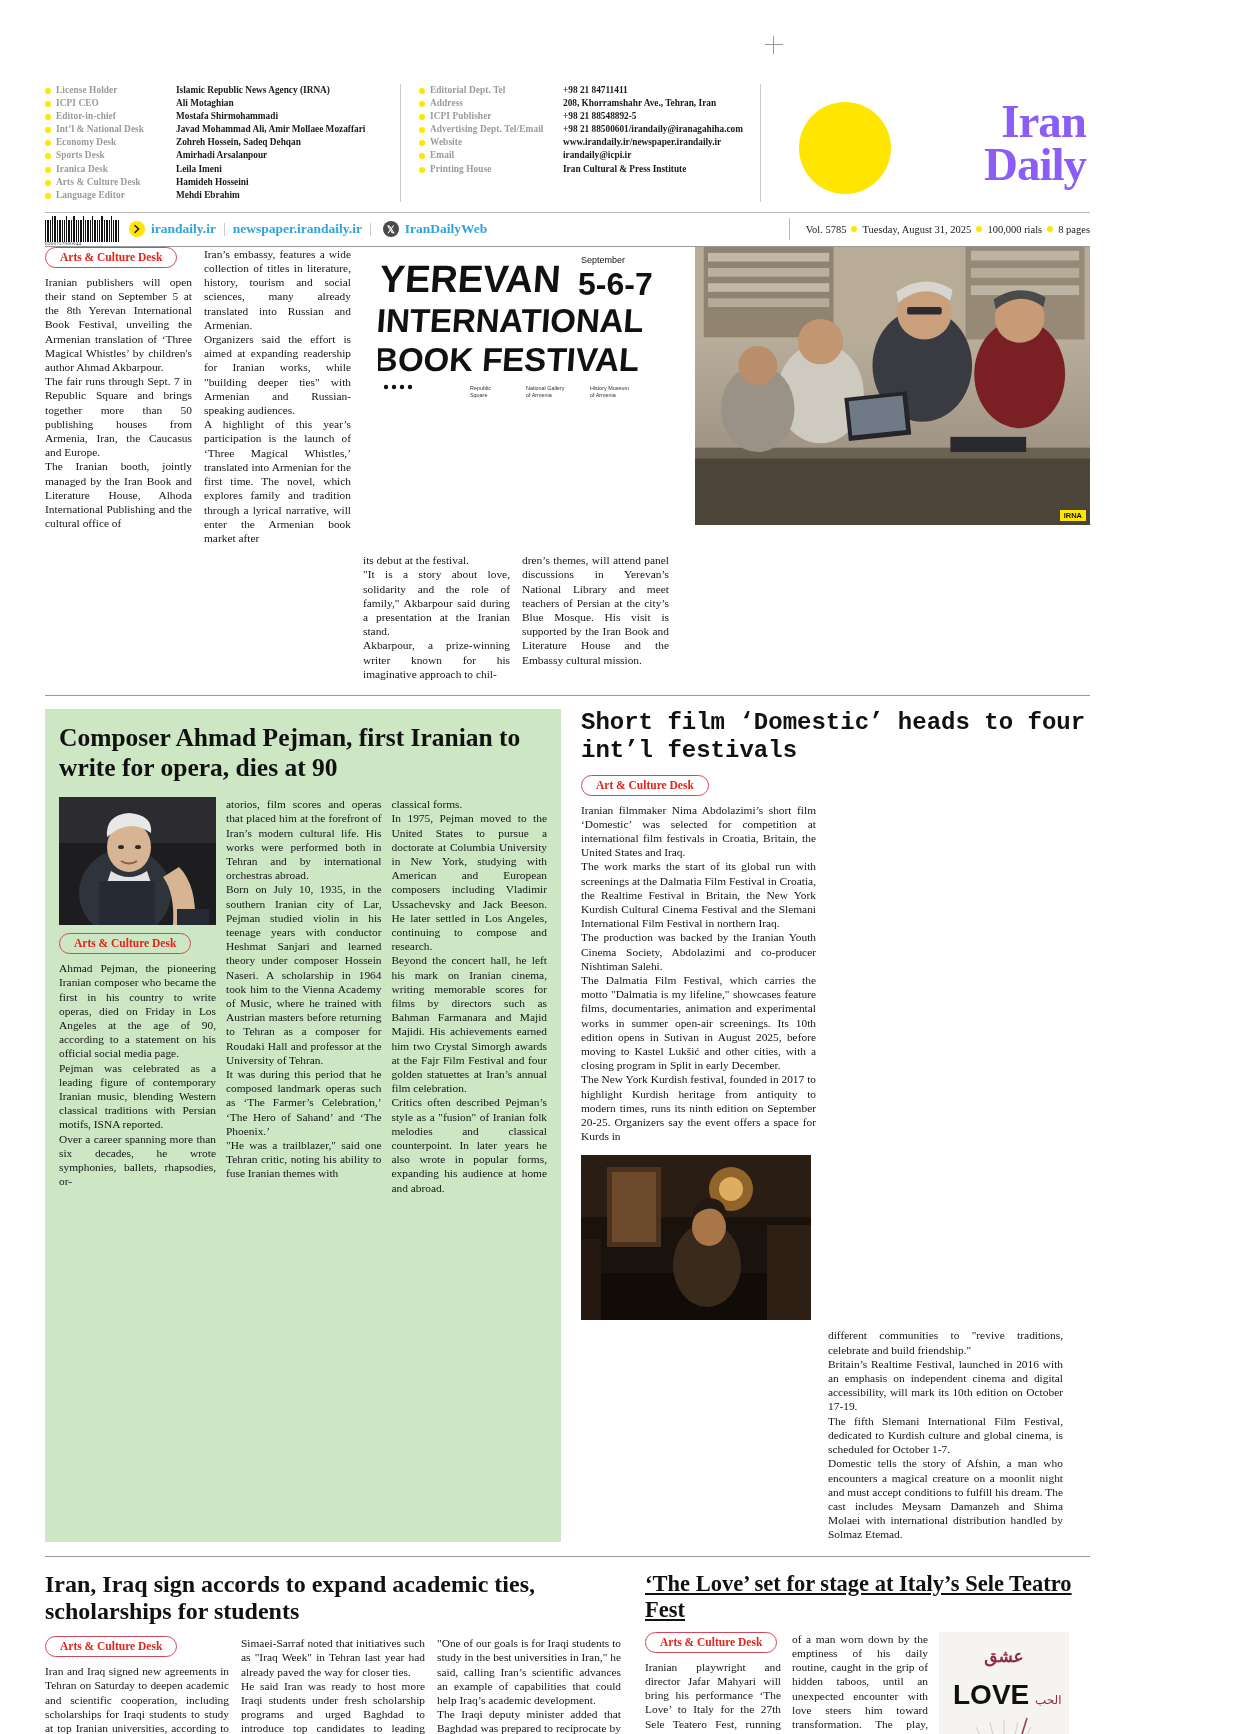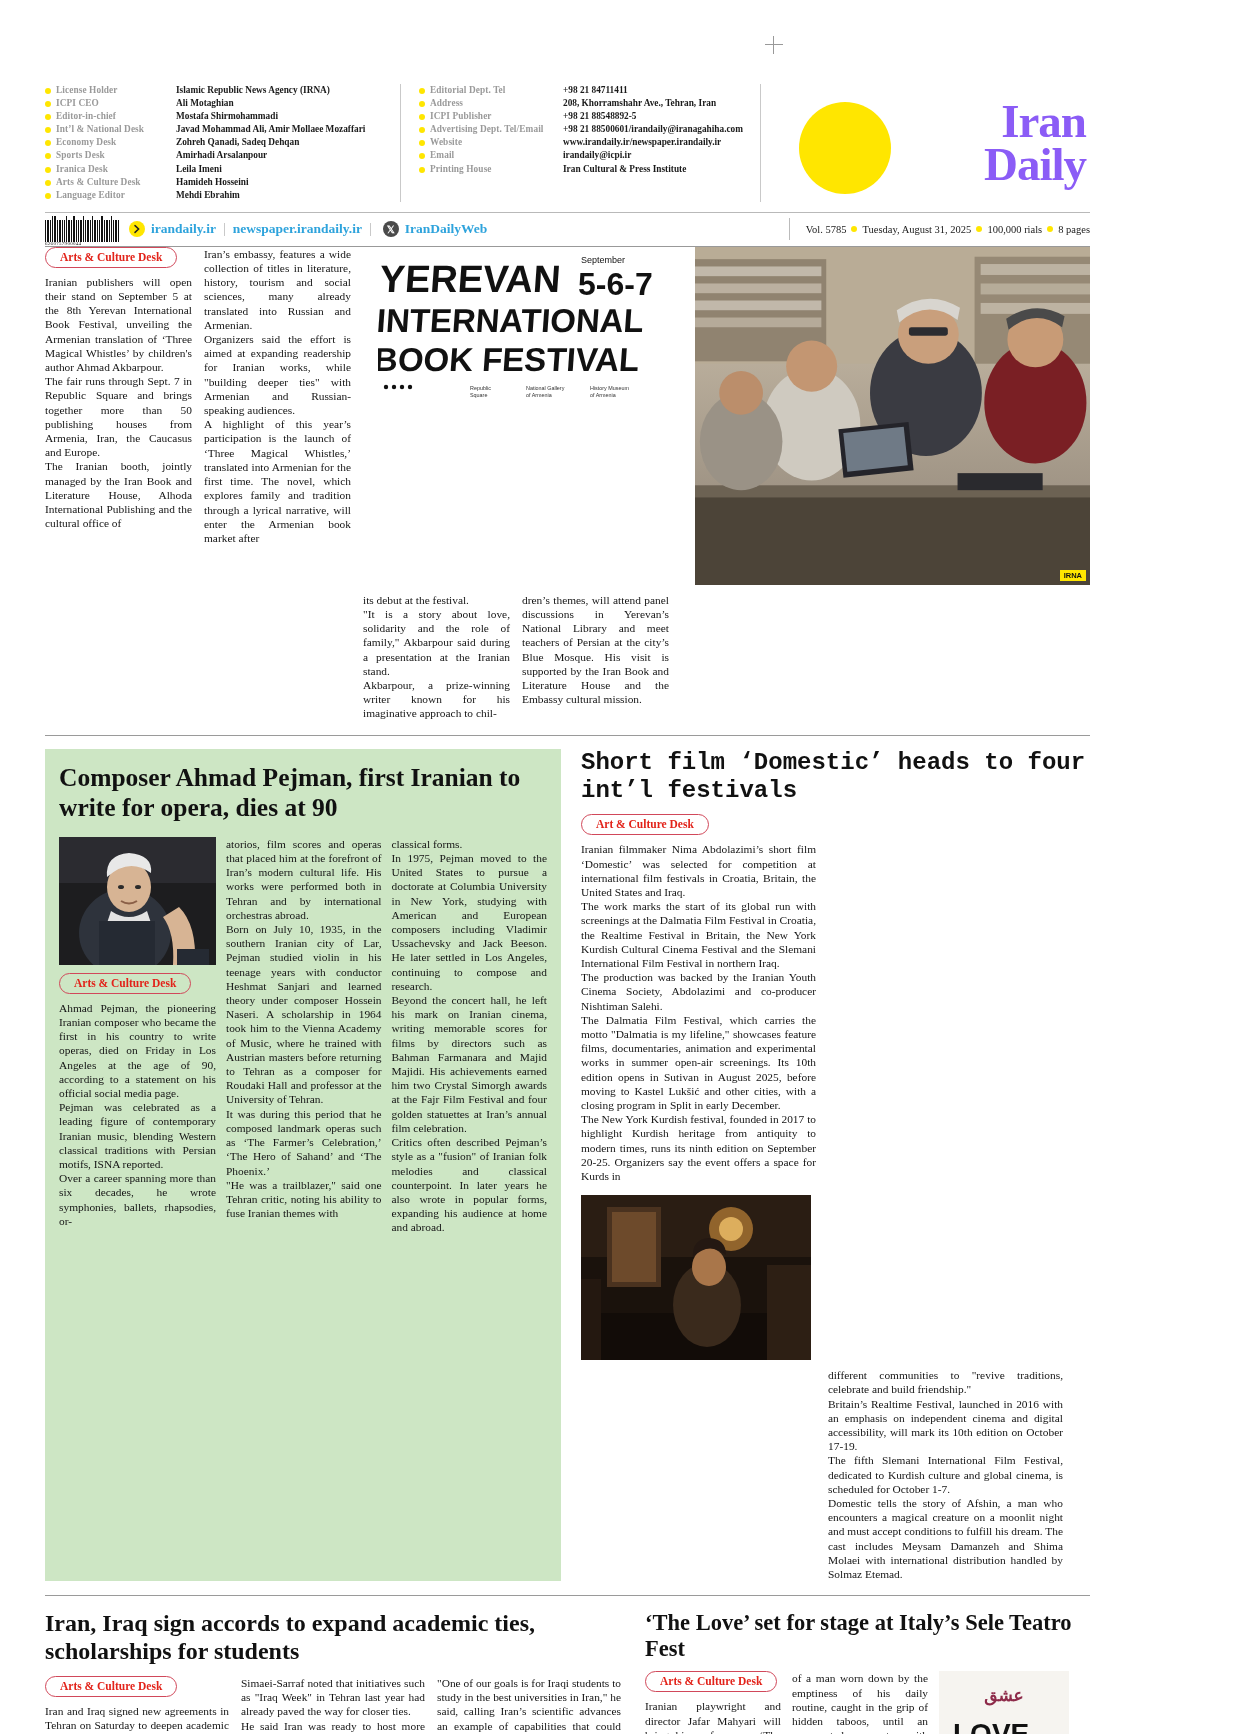--- a/index.html
+++ b/index.html
@@ -114,21 +114,21 @@
 
   
   .lead { display:flex; gap:12px; margin-bottom:10px; }
   .lead-col { width:147px; }
   .lead-right { flex:1; }
   .hero-row { display:flex; gap:27px; }
   .festlogo {
     width:290px; height:160px; position:relative; overflow:hidden;
   }
   .hero-photo {
-    flex:1; height:338px; position:relative; overflow:hidden;
+    flex:1; height:278px; position:relative; overflow:hidden;
     background:#84cc16;
   }
   .photo-credit {
     position:absolute; right:4px; bottom:4px; background:#FFE600;
     color:#111; font-size:7.5px; font-weight:bold; padding:1px 4px;
     font-family:"Liberation Sans", sans-serif;
   }
   .lead-lower { display:flex; gap:12px; margin-top:8px; }
   .lead-lower .c { width:147px; }
 
@@ -156,21 +156,21 @@
   .dom-lower { display:flex; gap:12px; margin-top:8px; }
   .dom-lower .c { width:235px; }
 
   
   .bottom { display:flex; gap:20px; margin-top:14px; }
   .bl { width:580px; }
   .br { flex:1; }
   .bl-head { font-size:24px; font-weight:bold; line-height:1.16; margin-bottom:10px; }
   .bl-cols { display:flex; gap:12px; }
   .bl-cols .c { width:184px; }
-  .br-head { font-size:22.5px; font-weight:bold; line-height:1.16; margin-bottom:9px; }
+  .br-head { font-size:22.5px; font-weight:bold; line-height:1.16; margin-bottom:9px;text-decoration:underline; }
   .br-cols { display:flex; gap:11px; }
   .br-cols .c { width:136px; }
   .poster { width:130px; height:250px; overflow:hidden; background:#f4f2ee; position:relative; }
 </style>
 </head>
 <body>
 
 <div class="cropmark"></div>
 
 <div class="page">
@@ -194,21 +194,21 @@
           <span class="mh-val">Mostafa Shirmohammadi</span>
         </div>
       <div class="mh-row">
           <span class="dot"></span>
           <span class="mh-label">Int’l &amp; National Desk</span>
           <span class="mh-val">Javad Mohammad Ali, Amir Mollaee Mozaffari</span>
         </div>
       <div class="mh-row">
           <span class="dot"></span>
           <span class="mh-label">Economy Desk</span>
-          <span class="mh-val">Zohreh Qanadi, Sadeq Dehqan</span>
+          <span class="mh-val">Zohreh Hossein, Sadeq Dehqan</span>
         </div>
       <div class="mh-row">
           <span class="dot"></span>
           <span class="mh-label">Sports Desk</span>
           <span class="mh-val">Amirhadi Arsalanpour</span>
         </div>
       <div class="mh-row">
           <span class="dot"></span>
           <span class="mh-label">Iranica Desk</span>
           <span class="mh-val">Leila Imeni</span>

